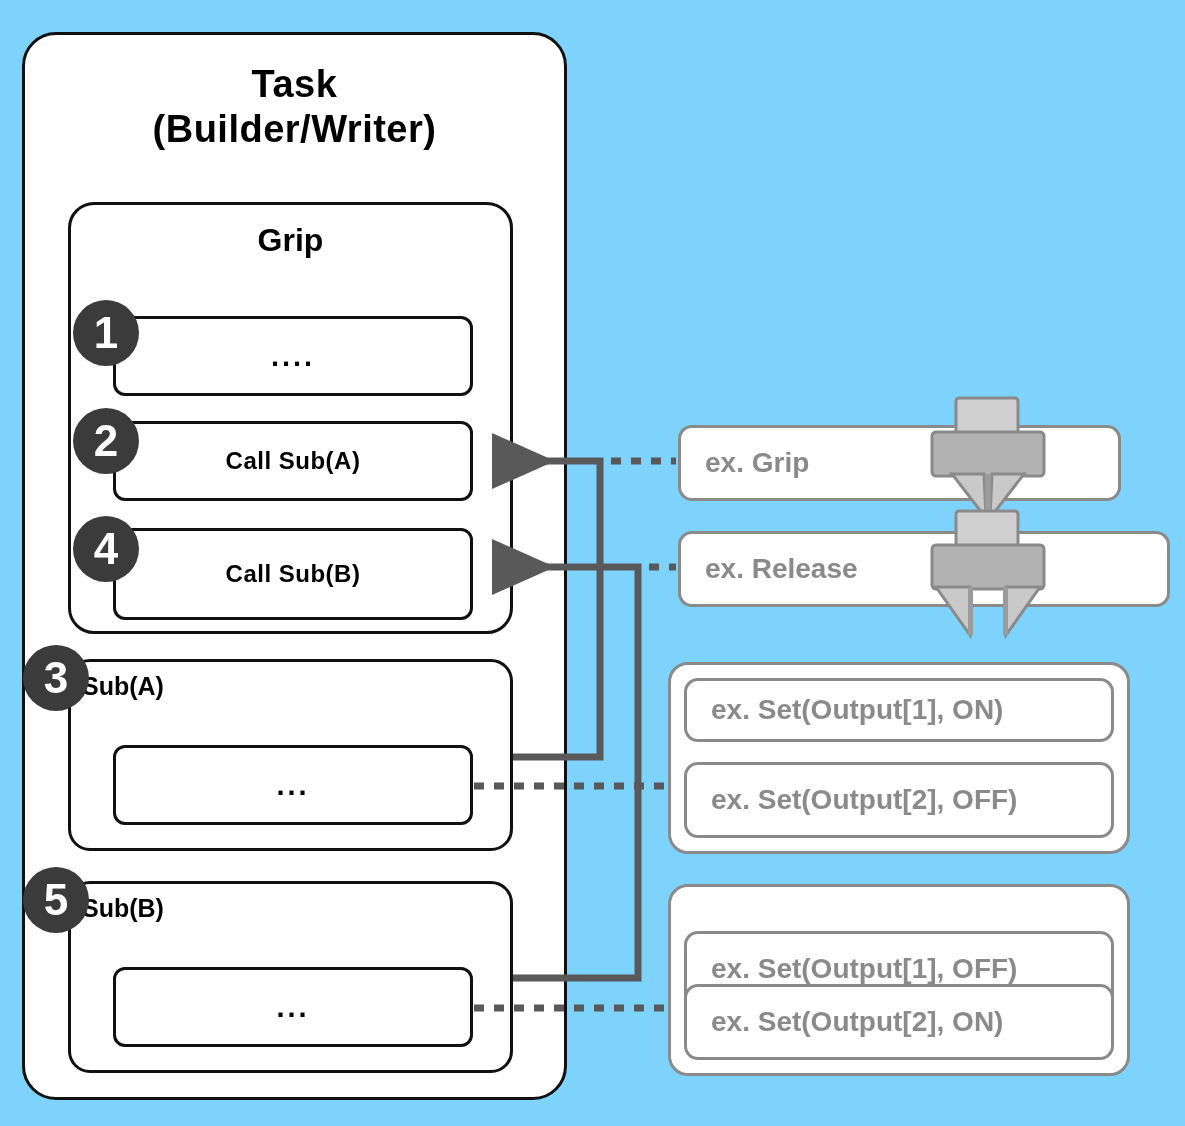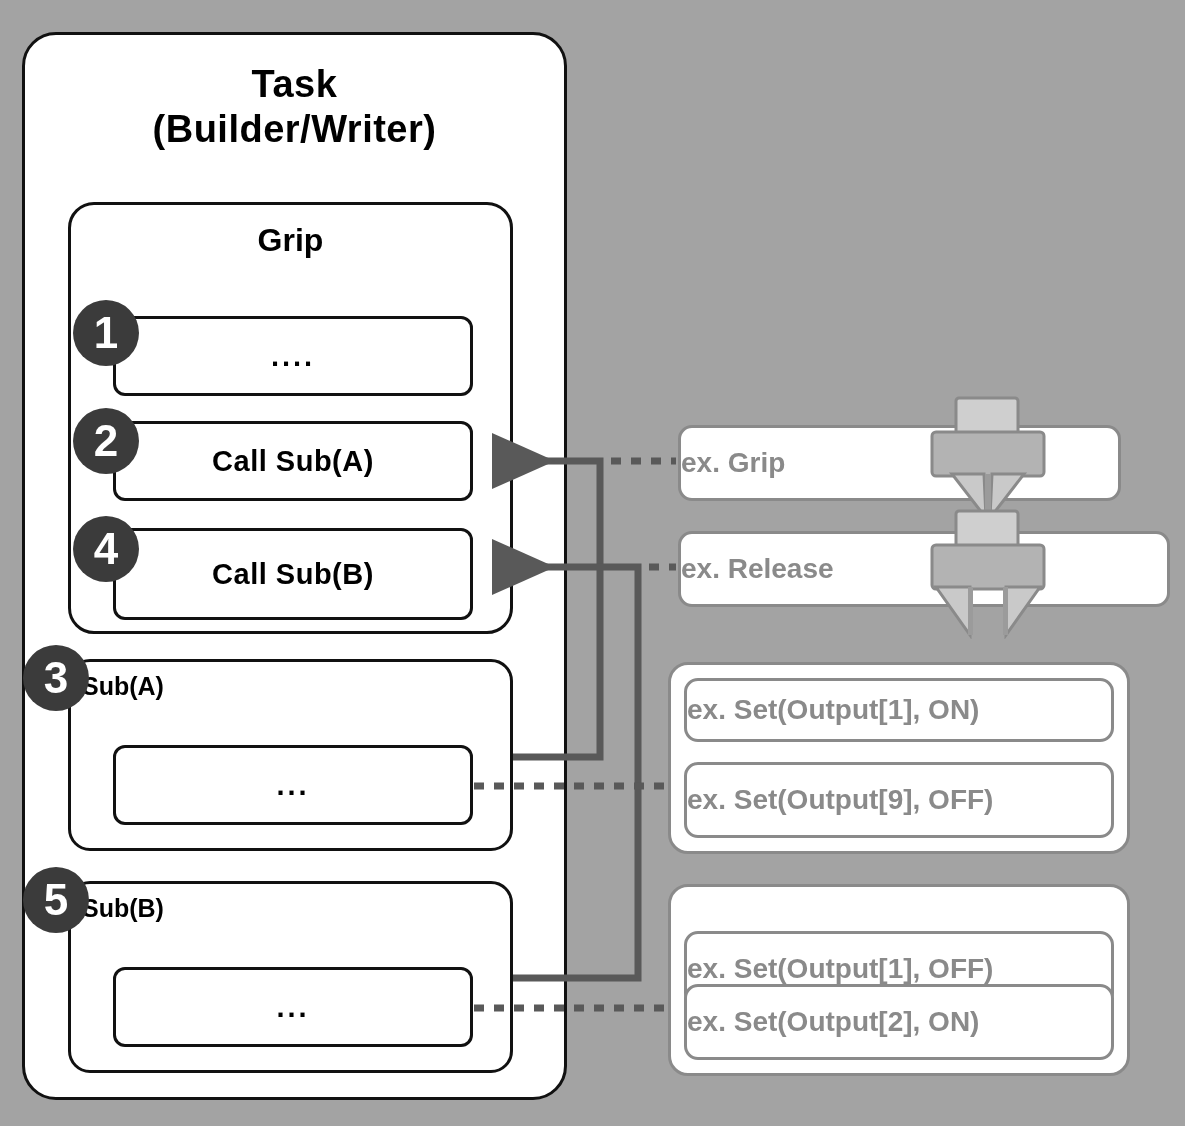--- a/index.html
+++ b/index.html
@@ -8,21 +8,21 @@
     padding: 0;
     background: #ffffff;
   }
   body {
     font-family: "Liberation Sans", "DejaVu Sans", sans-serif;
   }
   #stage {
     position: relative;
     width: 1185px;
     height: 1126px;
-    background: #a3a3a3;
+    background: #7dd3fc;
     overflow: hidden;
   }
 
   
   .box {
     position: absolute;
     box-sizing: border-box;
     background: #ffffff;
   }
   .outer-task {
@@ -62,21 +62,21 @@
   }
   .sub-title {
     position: absolute;
     font-weight: bold;
     font-size: 25px;
     color: #000000;
     white-space: nowrap;
   }
 
   .stmt-label {
-    font-size: 29px;
+    font-size: 24px;
     font-weight: bold;
     color: #000000;
     letter-spacing: 0.5px;
   }
   .stmt-dots {
     font-size: 29px;
     font-weight: bold;
     color: #000000;
     letter-spacing: 3px;
   }
@@ -112,20 +112,21 @@
     position: absolute;
     box-sizing: border-box;
     border: 3px solid #8a8a8a;
     border-radius: 20px;
     background: #ffffff;
   }
   .ex-label {
     font-size: 28px;
     font-weight: bold;
     color: #8a8a8a;
+    padding-left: 24px;
     white-space: nowrap;
   }
 
   
   #connectors {
     position: absolute;
     left: 0;
     top: 0;
     width: 1185px;
     height: 1126px;
@@ -240,21 +241,21 @@
     <rect x="85" y="78" width="5" height="48" fill="#9b9b9b"></rect>
   </svg>
 
   <div class="ex-group" style="left:668px; top:662px; width:462px; height:192px;"></div>
 
   <div class="ex-box" style="left:684px; top:678px; width:430px; height:64px;">
     <span class="ex-label">ex. Set(Output[1], ON)</span>
   </div>
 
   <div class="ex-box" style="left:684px; top:762px; width:430px; height:76px;">
-    <span class="ex-label">ex. Set(Output[9], OFF)</span>
+    <span class="ex-label">ex. Set(Output[2], OFF)</span>
   </div>
 
   <div class="ex-group" style="left:668px; top:884px; width:462px; height:192px;"></div>
 
   <div class="ex-box" style="left:684px; top:900px; width:430px; height:76px;margin-top:31px;">
     <span class="ex-label">ex. Set(Output[1], OFF)</span>
   </div>
 
   <div class="ex-box" style="left:684px; top:984px; width:430px; height:76px;text-align:right;">
     <span class="ex-label">ex. Set(Output[2], ON)</span>

